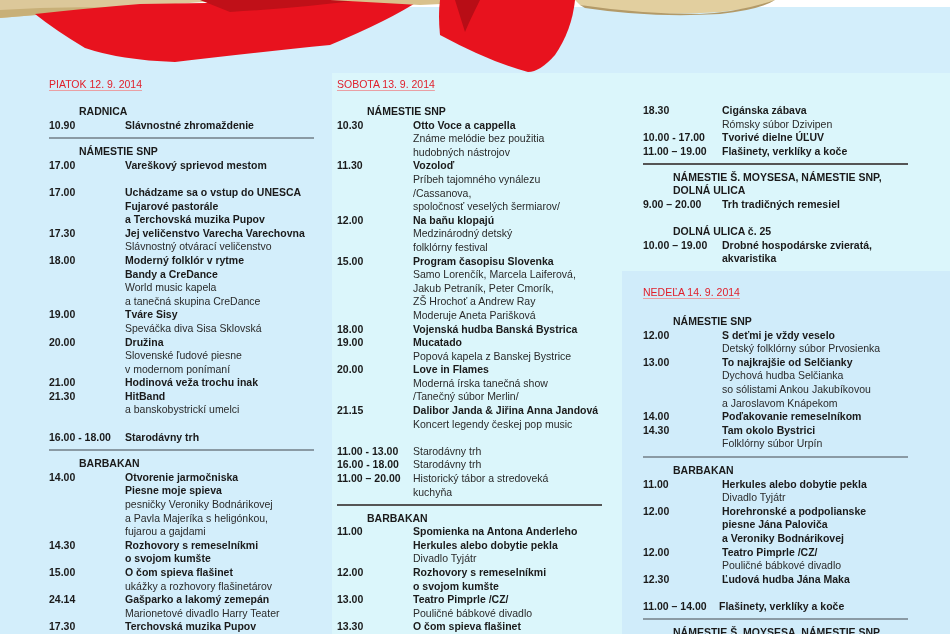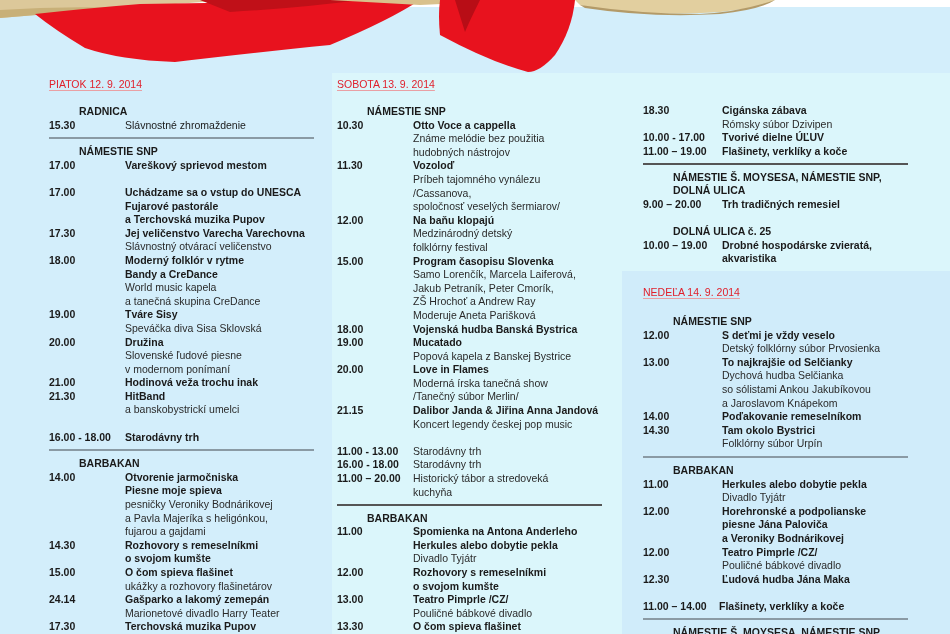--- a/index.html
+++ b/index.html
@@ -68,23 +68,23 @@
 
 <div class="panel-sat"></div>
 <div class="panel-sat2"></div>
 <div class="panel-sun"></div>
 
 <div class="col col-fri">
   <div class="day-title">PIATOK 12. 9. 2014</div>
 
   <div class="venue">RADNICA</div>
   <div class="row">
-    <span class="time">15.30</span>
-    <span class="lines">
-        <span class="n" style="font-weight:normal;color:#1a1a1a">Slávnostné zhromaždenie</span>
+    <span class="time">10.90</span>
+    <span class="lines">
+        <span class="n" style="font-weight:bold;color:#1a1a1a">Slávnostné zhromaždenie</span>
       </span>
   </div>
   <div class="hr"></div>
 
   <div class="venue">NÁMESTIE SNP</div>
   <div class="row">
     <span class="time">17.00</span>
     <span class="lines">
         <span class="b">Vareškový sprievod mestom</span>
       </span>

